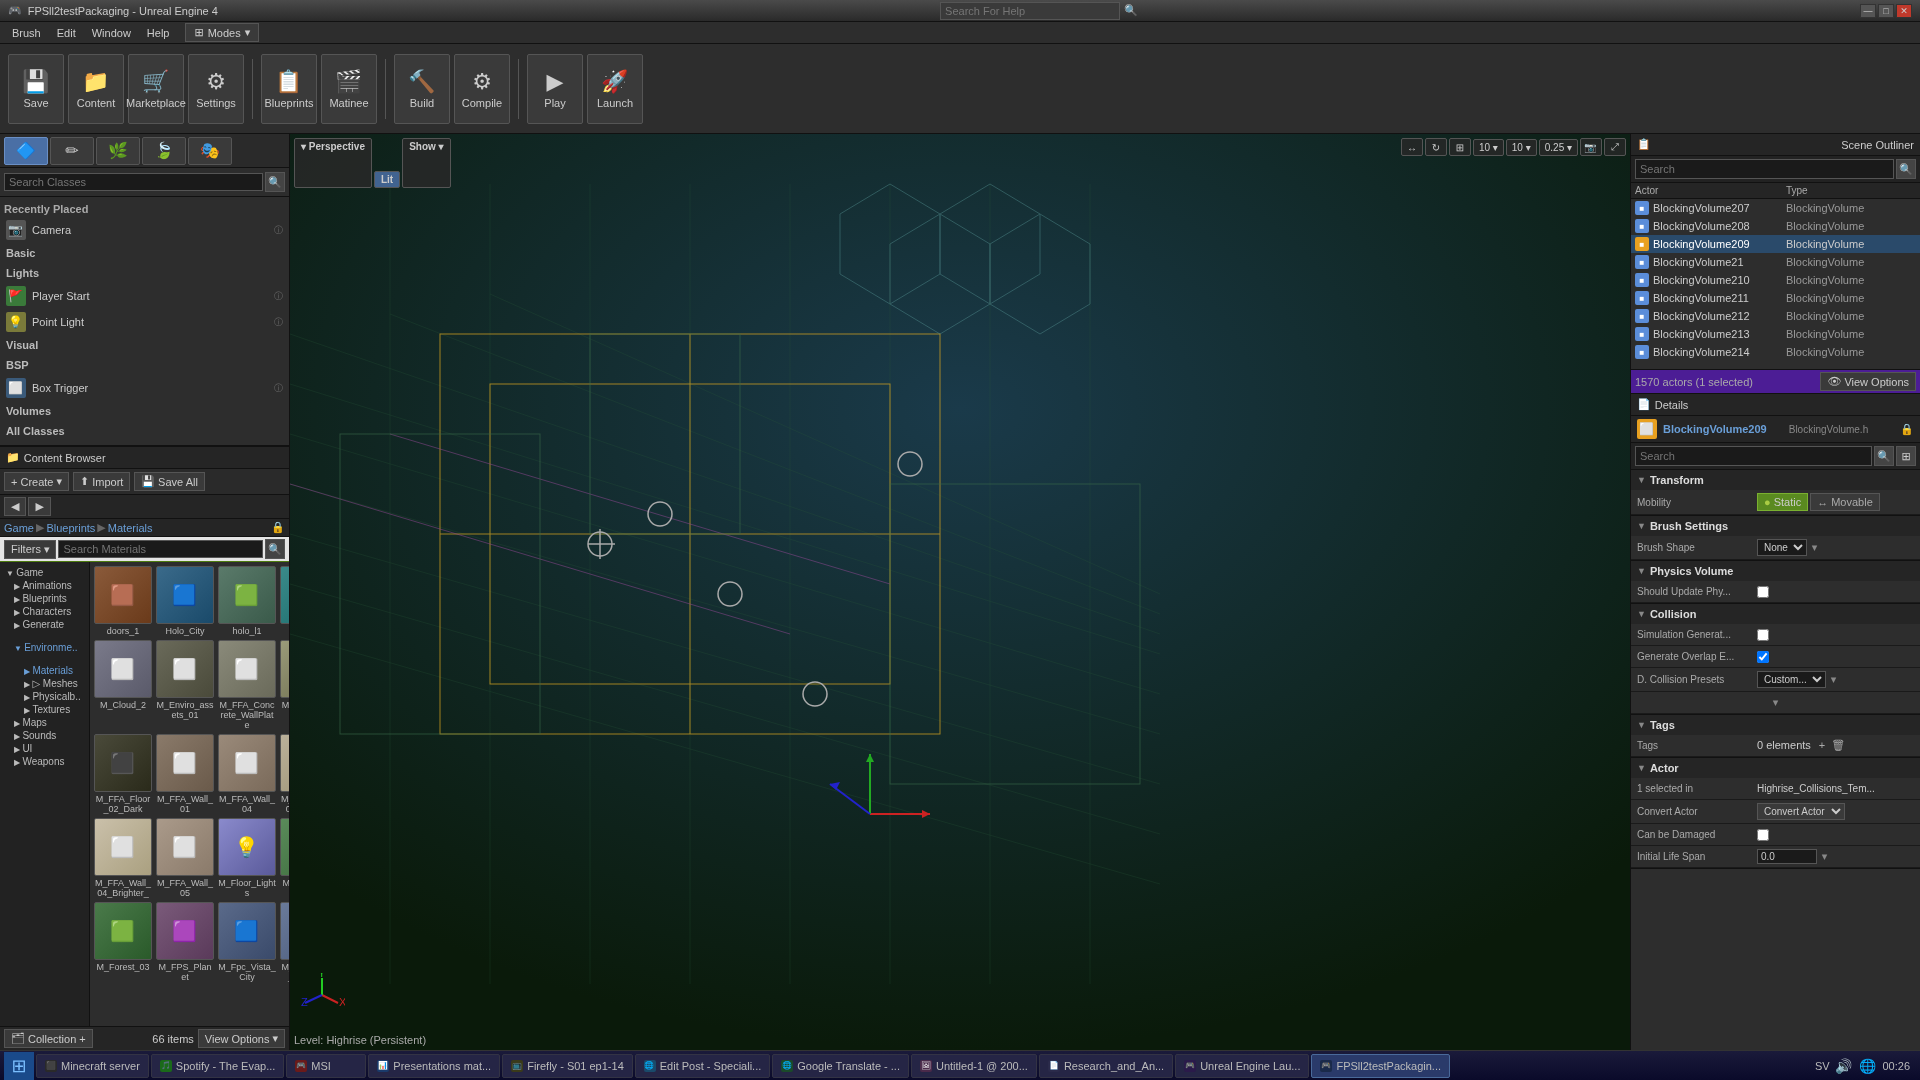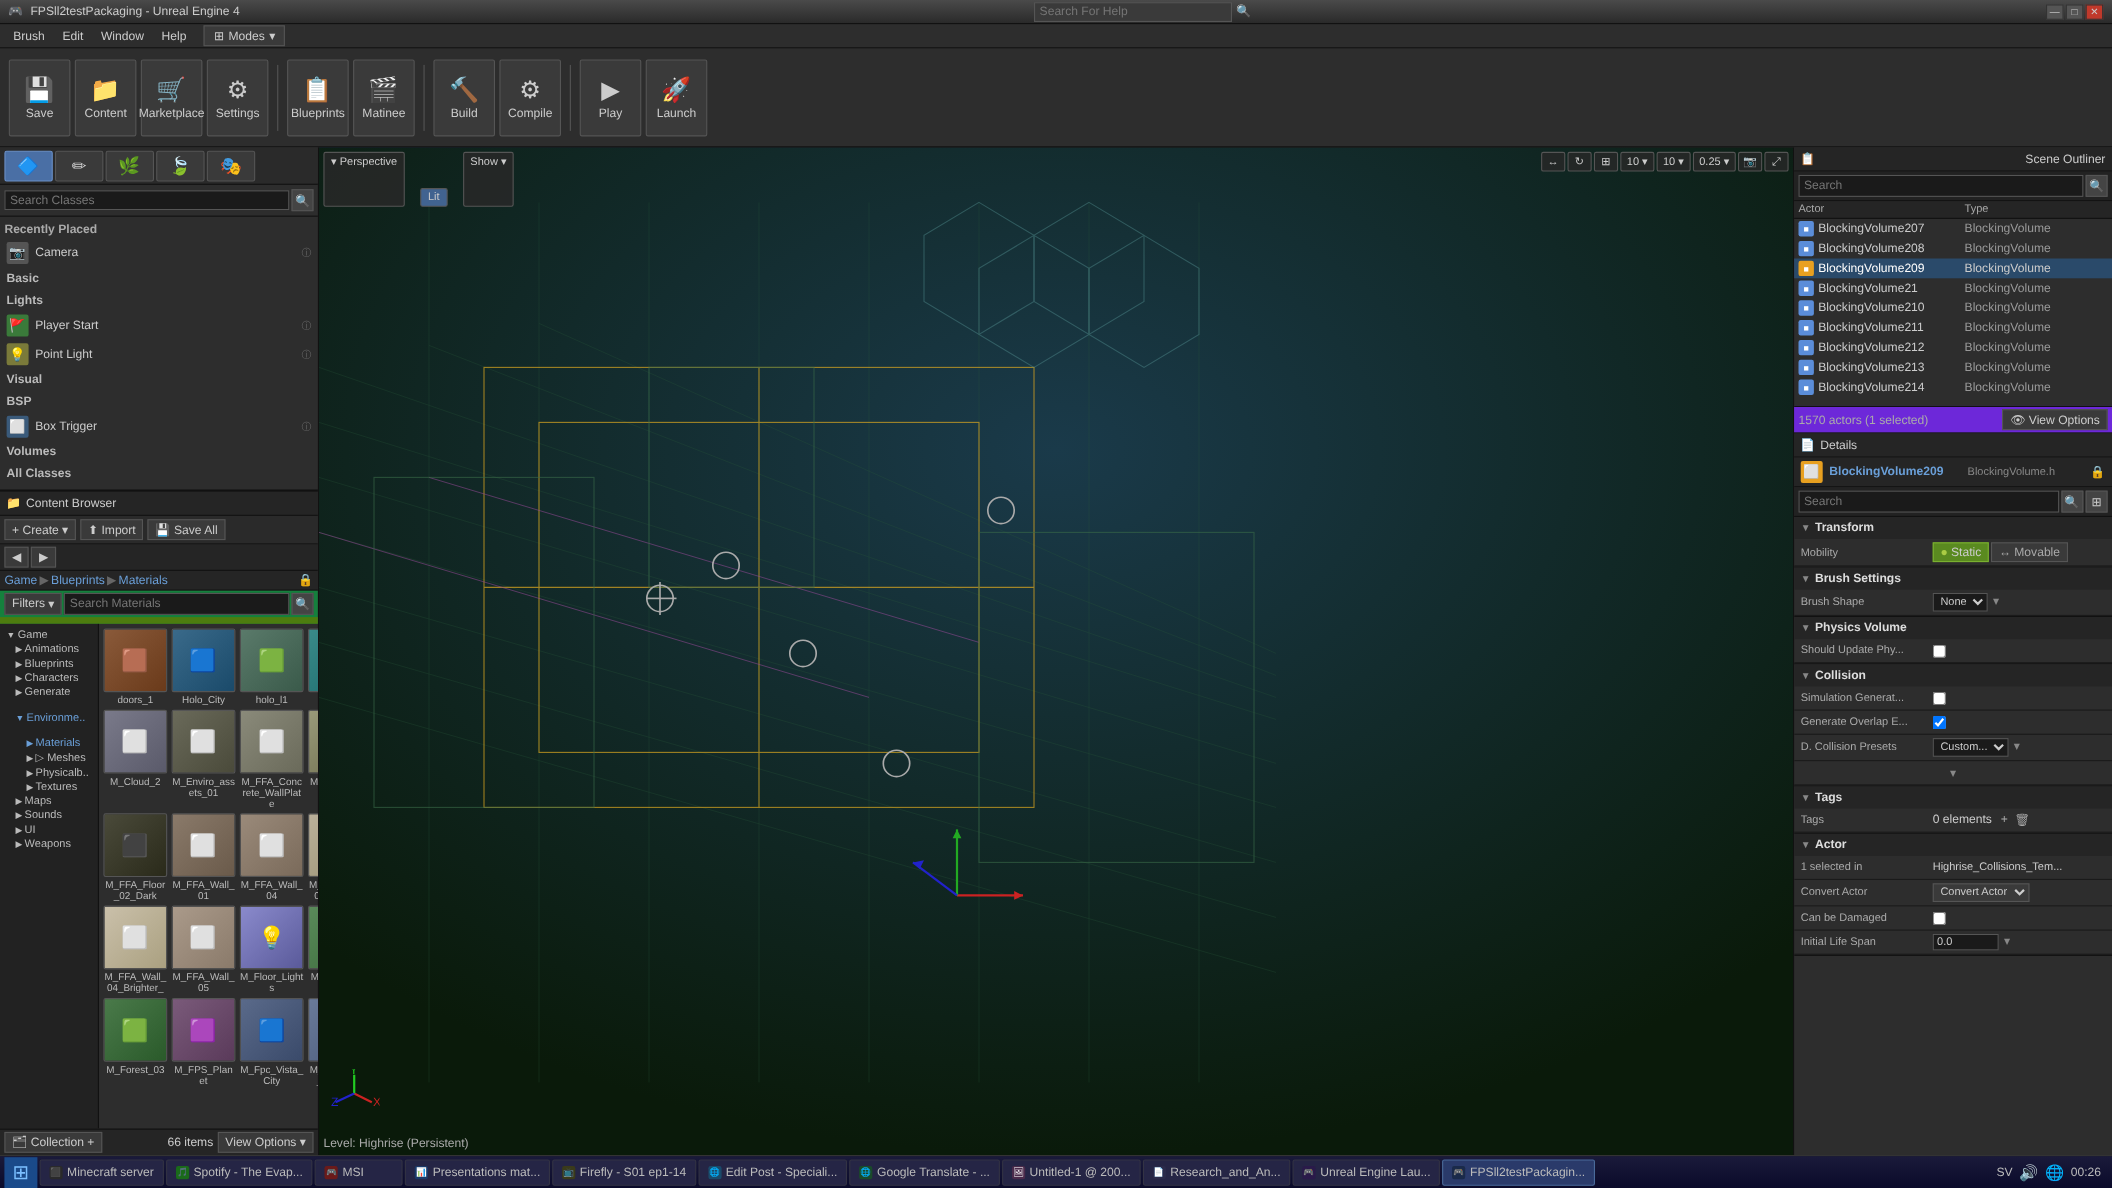--- a/index.html
+++ b/index.html
@@ -196,21 +196,21 @@
     #so-col-header { display: flex; padding: 2px 4px; background: #252525; border-bottom: 1px solid #111; }
     .so-col { color: #aaa; font-size: 10px; }
     .so-col-actor { flex: 1; }
     .so-col-type { width: 130px; }
     #so-list { flex: 1; overflow-y: auto; }
     .so-item { display: flex; align-items: center; padding: 2px 4px; cursor: pointer; font-size: 10px; gap: 4px; }
     .so-item.selected { background: #2a4a6a; }
     .so-icon { width: 14px; height: 14px; background: #5b8dd9; border-radius: 2px; display: flex; align-items: center; justify-content: center; font-size: 8px; color: white; flex-shrink: 0; }
     .so-name { flex: 1; color: #ccc; }
     .so-type { width: 130px; color: #999; }
-    #so-footer { padding: 2px 4px; background: #6d28d9; border-top: 1px solid #111; display: flex; align-items: center; justify-content: space-between; font-size: 10px; color: #aaa; }
+    #so-footer { padding: 2px 4px; background: #4c1d95; border-top: 1px solid #111; display: flex; align-items: center; justify-content: space-between; font-size: 10px; color: #aaa; }
 
     
     #details-panel {
       flex: 1;
       display: flex;
       flex-direction: column;
       overflow: hidden;
     }
     #details-header { background: #252525; padding: 4px 6px; display: flex; align-items: center; gap: 4px; border-bottom: 1px solid #111; }
     #details-search { padding: 3px 4px; background: #222; border-bottom: 1px solid #111; display: flex; gap: 2px; }
@@ -442,21 +442,21 @@
         <div class="cb-btn">▶</div>
       </div>
       <div id="cb-path">
         <span class="path-item">Game</span>
         <span class="path-arrow">▶</span>
         <span class="path-item">Blueprints</span>
         <span class="path-arrow">▶</span>
         <span class="path-item">Materials</span>
         <div style="margin-left:auto;">🔒</div>
       </div>
-      <div style="display:flex;gap:2px;padding:2px 4px;border-bottom:6px solid #4d7c0f;background:#15803d;">
+      <div style="display:flex;align-items:center;gap:2px;padding:2px 4px;border-bottom:1px solid #4d7c0f;background:#e5e5e5;">
         <div class="cb-btn">
           <span>Filters</span>
           <span>▾</span>
         </div>
         <input class="search-input" type="text" style="flex: 1 1 0%; background: rgb(26, 26, 26); border: 1px solid rgb(85, 85, 85); color: rgb(204, 204, 204); padding: 2px 4px;" placeholder="Search Materials">
         <div class="search-icon-btn">🔍</div>
       </div>
       <div id="cb-content">
         <div id="cb-tree">
           <div class="tree-item tree-folder open">Game</div>
@@ -658,21 +658,21 @@
           <line x1="298" y1="410" x2="325" y2="410" stroke="#aaa" stroke-width="1.5"></line>
           <circle cx="620" cy="330" r="12" stroke="#aaa" stroke-width="1.5"></circle>
           <circle cx="370" cy="380" r="12" stroke="#aaa" stroke-width="1.5"></circle>
           <circle cx="440" cy="460" r="12" stroke="#aaa" stroke-width="1.5"></circle>
           <circle cx="525" cy="560" r="12" stroke="#aaa" stroke-width="1.5"></circle>
         </g>
       </svg>
     </div>
 
     <div id="viewport-toolbar">
-      <div style="display:flex;gap:14px;">
+      <div style="display:flex;gap:2px;font-weight:bold;">
         <div class="vp-btn">▾ Perspective</div>
         <div class="vp-btn active">Lit</div>
         <div class="vp-btn">Show ▾</div>
       </div>
     </div>
 
     <div id="viewport-coords">
       <div class="vp-icon-row">
         <div class="vp-icon">↔</div>
         <div class="vp-icon">↻</div>

